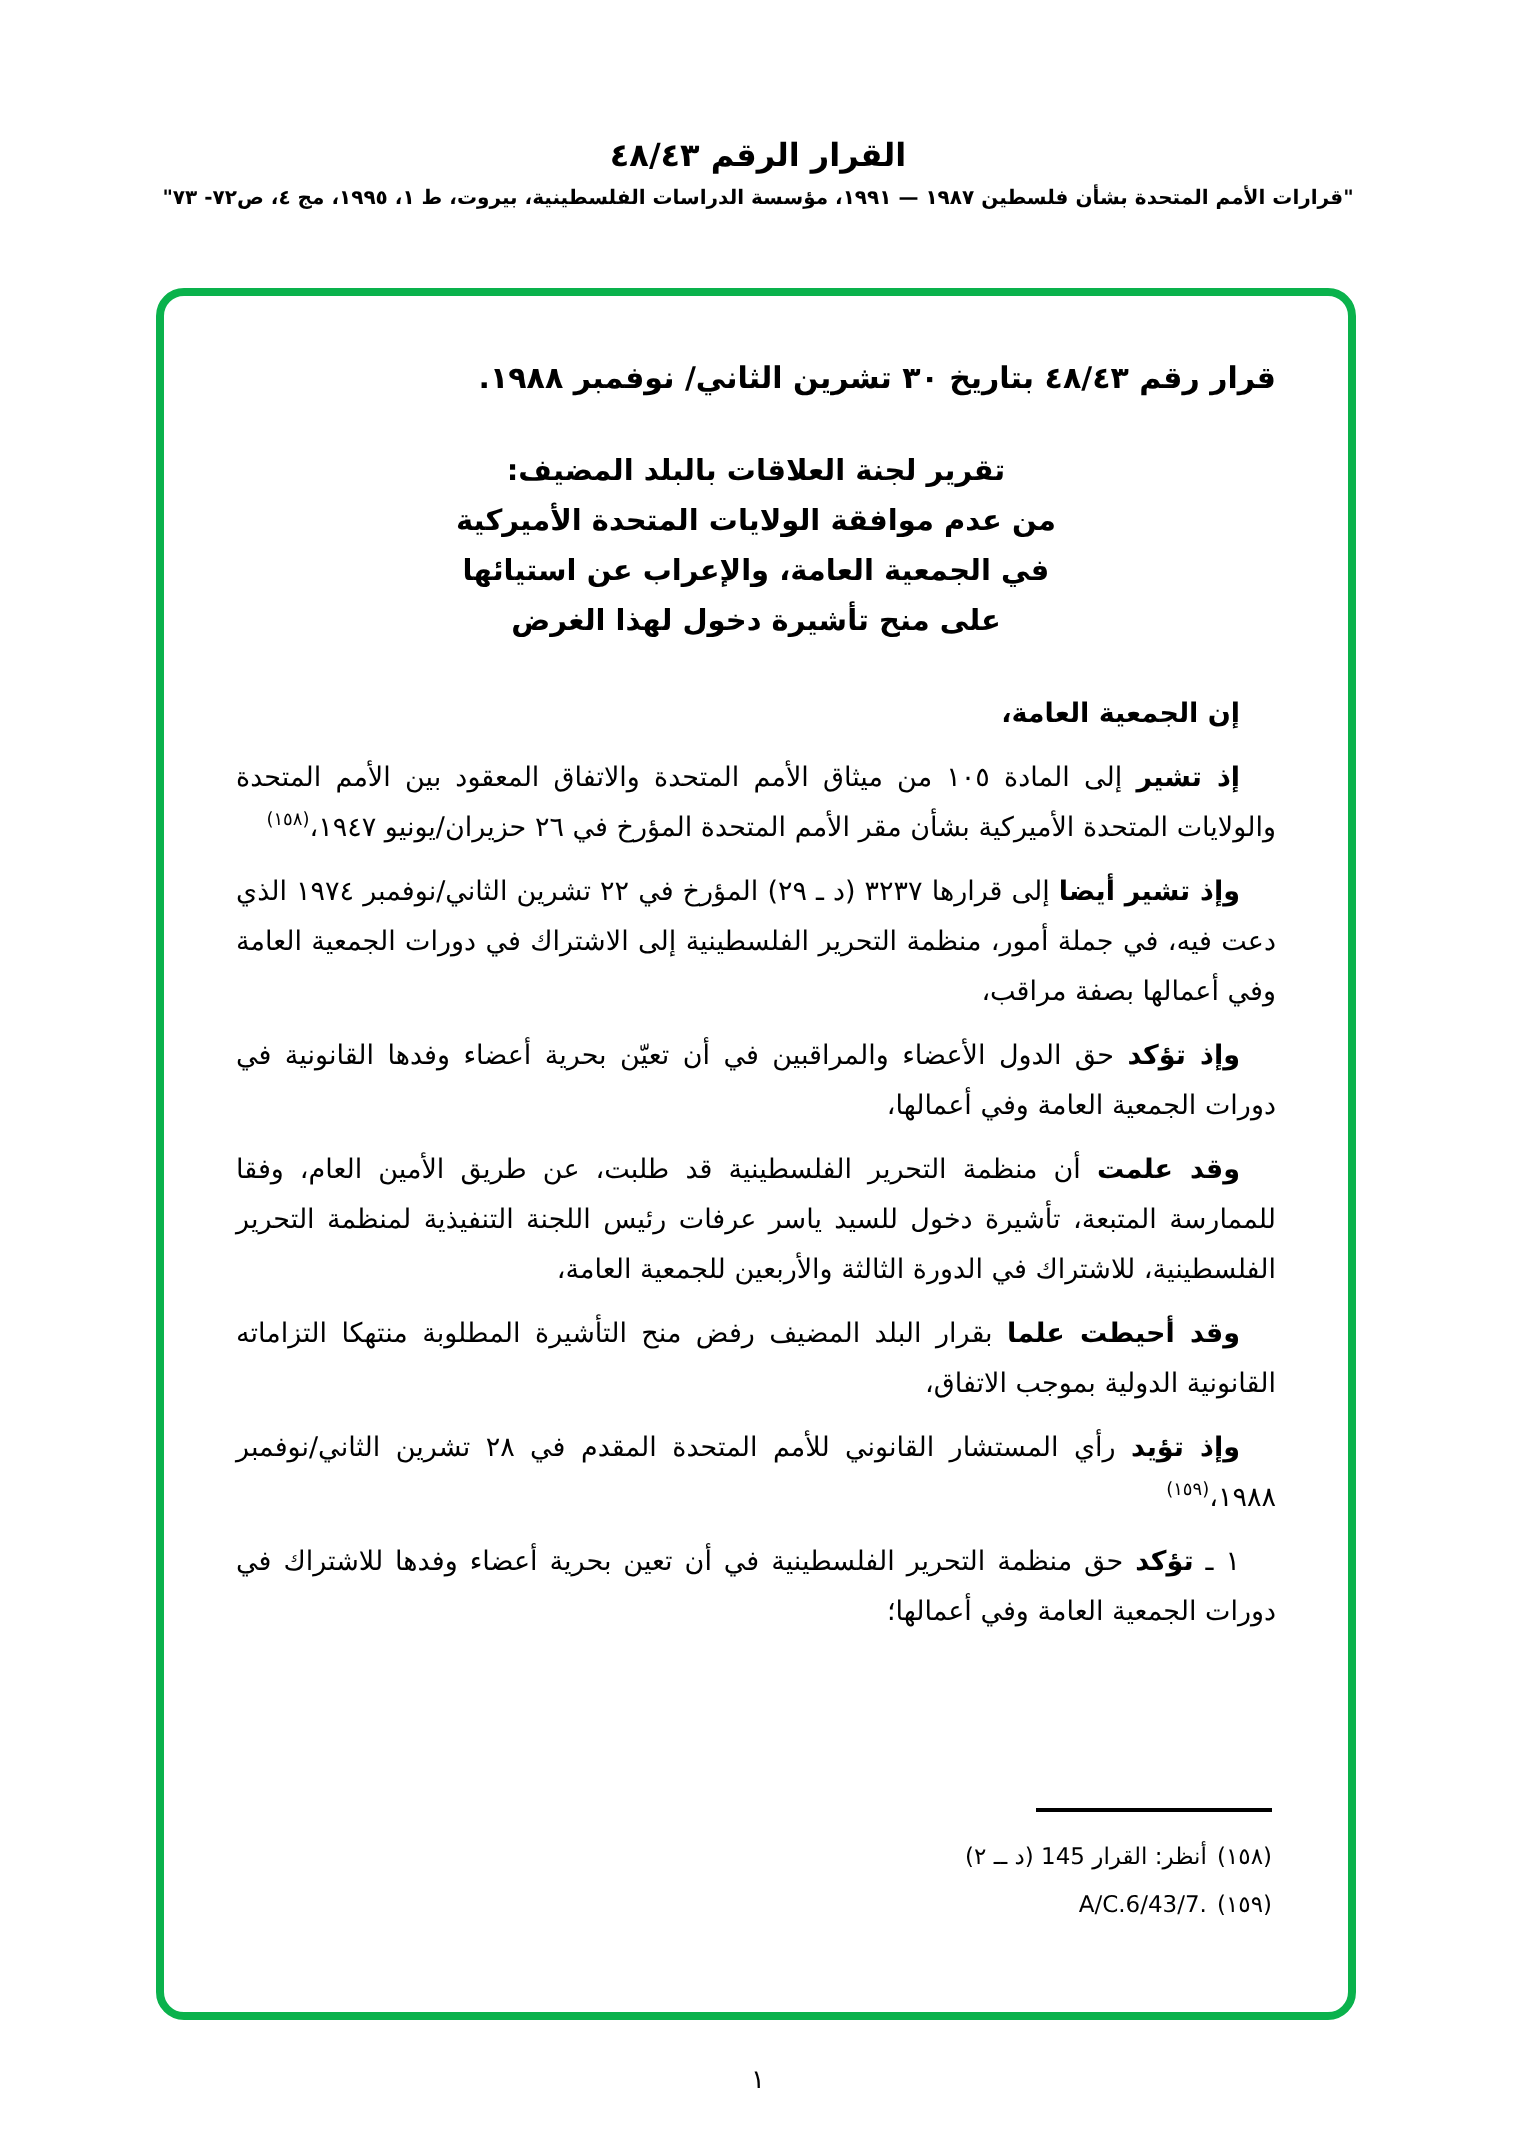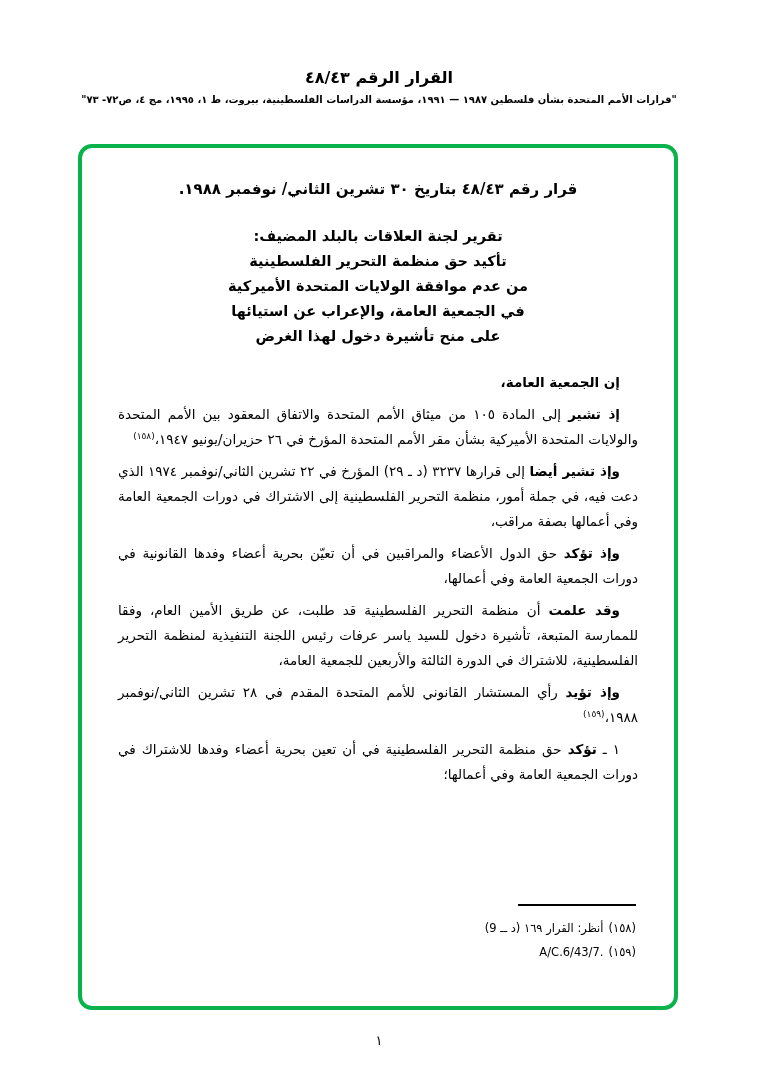--- a/index.html
+++ b/index.html
@@ -43,21 +43,21 @@
     height: 866px;
     border: 4px solid #0ab24c;
     border-radius: 14px;
     box-sizing: border-box;
     background: #ffffff;
   }
   .content {
     padding: 32px 36px 0 36px;
   }
   .res-heading {
-    text-align: center;
+    text-align: right;
     font-weight: bold;
     font-size: 15px;
     margin-bottom: 26px;
   }
   .res-title {
     text-align: center;
     font-weight: bold;
     font-size: 14.5px;
     line-height: 25px;
     margin-bottom: 21px;
@@ -111,45 +111,45 @@
     <div class="source-line">"قرارات الأمم المتحدة بشأن فلسطين ١٩٨٧ — ١٩٩١، مؤسسة الدراسات الفلسطينية، بيروت، ط ١، ١٩٩٥، مج ٤، ص٧٢- ٧٣"</div>
   </div>
 
   <div class="green-box" style="border-color: rgb(10, 178, 76);">
     <div class="content" dir="rtl">
 
       <div class="res-heading">قرار رقم ٤٨/٤٣ بتاريخ ٣٠ تشرين الثاني/ نوفمبر ١٩٨٨.</div>
 
       <div class="res-title">
         <div class="title-line">تقرير لجنة العلاقات بالبلد المضيف:</div>
-        <div class="title-line">تأكيد حق منظمة التحرير الفلسطينية</div>
         <div class="title-line">من عدم موافقة الولايات المتحدة الأميركية</div>
         <div class="title-line">في الجمعية العامة، والإعراب عن استيائها</div>
         <div class="title-line">على منح تأشيرة دخول لهذا الغرض</div>
       </div>
 
       <p class="para"><span class="prefix"></span><span class="lead">إن الجمعية العامة،</span><span class="rest"></span><sup class="fn-ref"></sup></p>
 
       <p class="para"><span class="prefix"></span><span class="lead">إذ تشير</span><span class="rest"> إلى المادة ١٠٥ من ميثاق الأمم المتحدة والاتفاق المعقود بين الأمم المتحدة والولايات المتحدة الأميركية بشأن مقر الأمم المتحدة المؤرخ في ٢٦ حزيران/يونيو ١٩٤٧،</span><sup class="fn-ref">(١٥٨)</sup></p>
 
       <p class="para"><span class="prefix"></span><span class="lead">وإذ تشير أيضا</span><span class="rest"> إلى قرارها ٣٢٣٧ (د ـ ٢٩) المؤرخ في ٢٢ تشرين الثاني/نوفمبر ١٩٧٤ الذي دعت فيه، في جملة أمور، منظمة التحرير الفلسطينية إلى الاشتراك في دورات الجمعية العامة وفي أعمالها بصفة مراقب،</span><sup class="fn-ref"></sup></p>
 
       <p class="para"><span class="prefix"></span><span class="lead">وإذ تؤكد</span><span class="rest"> حق الدول الأعضاء والمراقبين في أن تعيّن بحرية أعضاء وفدها القانونية في دورات الجمعية العامة وفي أعمالها،</span><sup class="fn-ref"></sup></p>
 
       <p class="para"><span class="prefix"></span><span class="lead">وقد علمت</span><span class="rest"> أن منظمة التحرير الفلسطينية قد طلبت، عن طريق الأمين العام، وفقا للممارسة المتبعة، تأشيرة دخول للسيد ياسر عرفات رئيس اللجنة التنفيذية لمنظمة التحرير الفلسطينية، للاشتراك في الدورة الثالثة والأربعين للجمعية العامة،</span><sup class="fn-ref"></sup></p>
 
+      <p class="para"><span class="prefix"></span><span class="lead">وقد أحيطت علما</span><span class="rest"> بقرار البلد المضيف رفض منح التأشيرة المطلوبة منتهكا التزاماته القانونية الدولية بموجب الاتفاق،</span><sup class="fn-ref"></sup></p>
 
       <p class="para"><span class="prefix"></span><span class="lead">وإذ تؤيد</span><span class="rest"> رأي المستشار القانوني للأمم المتحدة المقدم في ٢٨ تشرين الثاني/نوفمبر ١٩٨٨،</span><sup class="fn-ref">(١٥٩)</sup></p>
 
       <p class="para"><span class="prefix">١ ـ </span><span class="lead">تؤكد</span><span class="rest"> حق منظمة التحرير الفلسطينية في أن تعين بحرية أعضاء وفدها للاشتراك في دورات الجمعية العامة وفي أعمالها؛</span><sup class="fn-ref"></sup></p>
 
     </div>
 
     <div class="fn-area" dir="rtl">
       <div class="fn-rule"></div>
-      <div class="footnote"><span class="fn-marker">(١٥٨)</span><span class="fn-text" dir="auto">أنظر: القرار ١٦٩ (د ــ 9)</span></div>
+      <div class="footnote"><span class="fn-marker">(١٥٨)</span><span class="fn-text" dir="auto">أنظر: القرار 145 (د ــ ٢)</span></div>
       <div class="footnote"><span class="fn-marker">(١٥٩)</span><span class="fn-text" dir="auto">A/C.6/43/7.</span></div>
     </div>
   </div>
 
   <div class="page-number">١</div>
 
 </div>
 
 </body></html>

